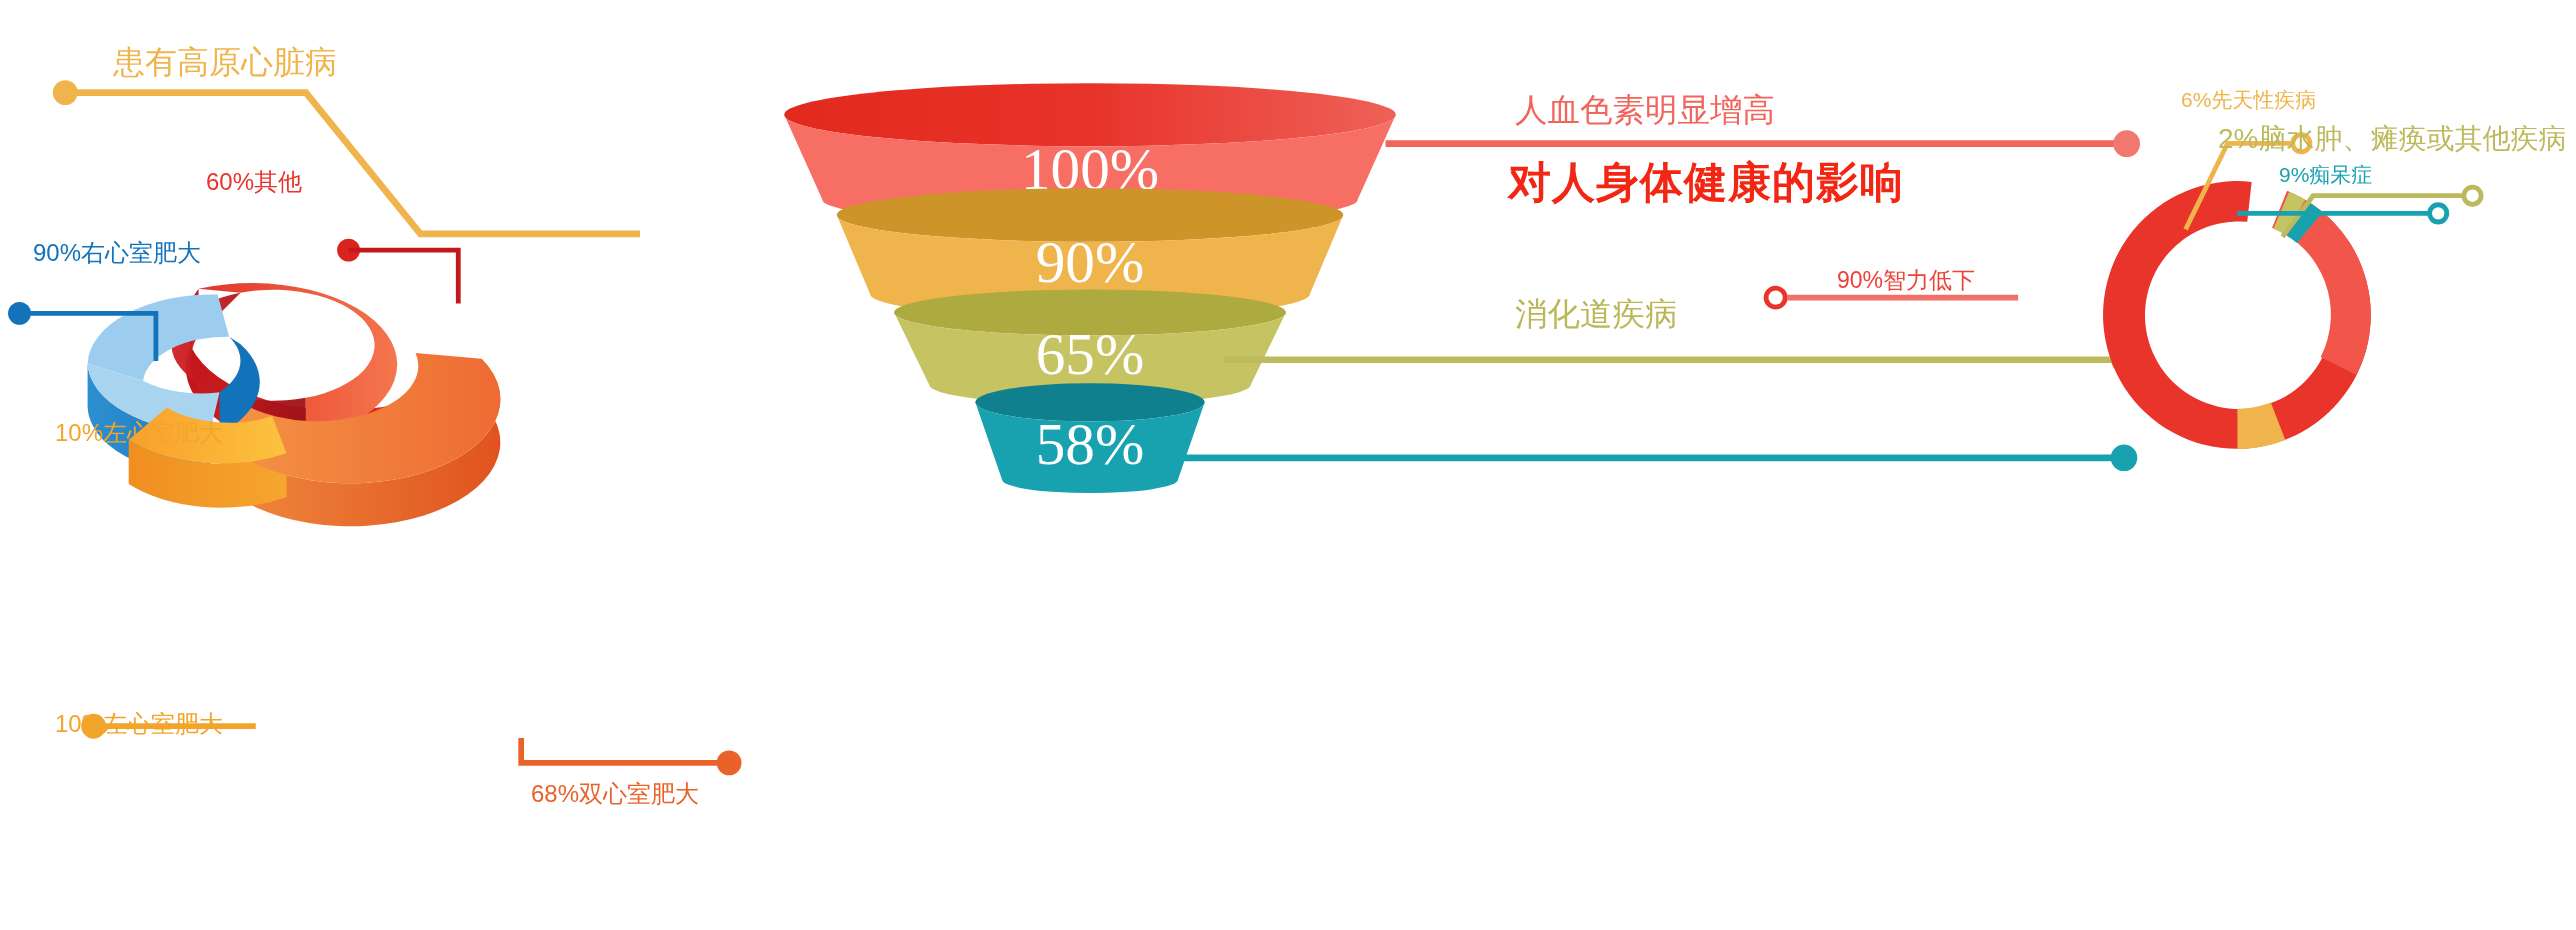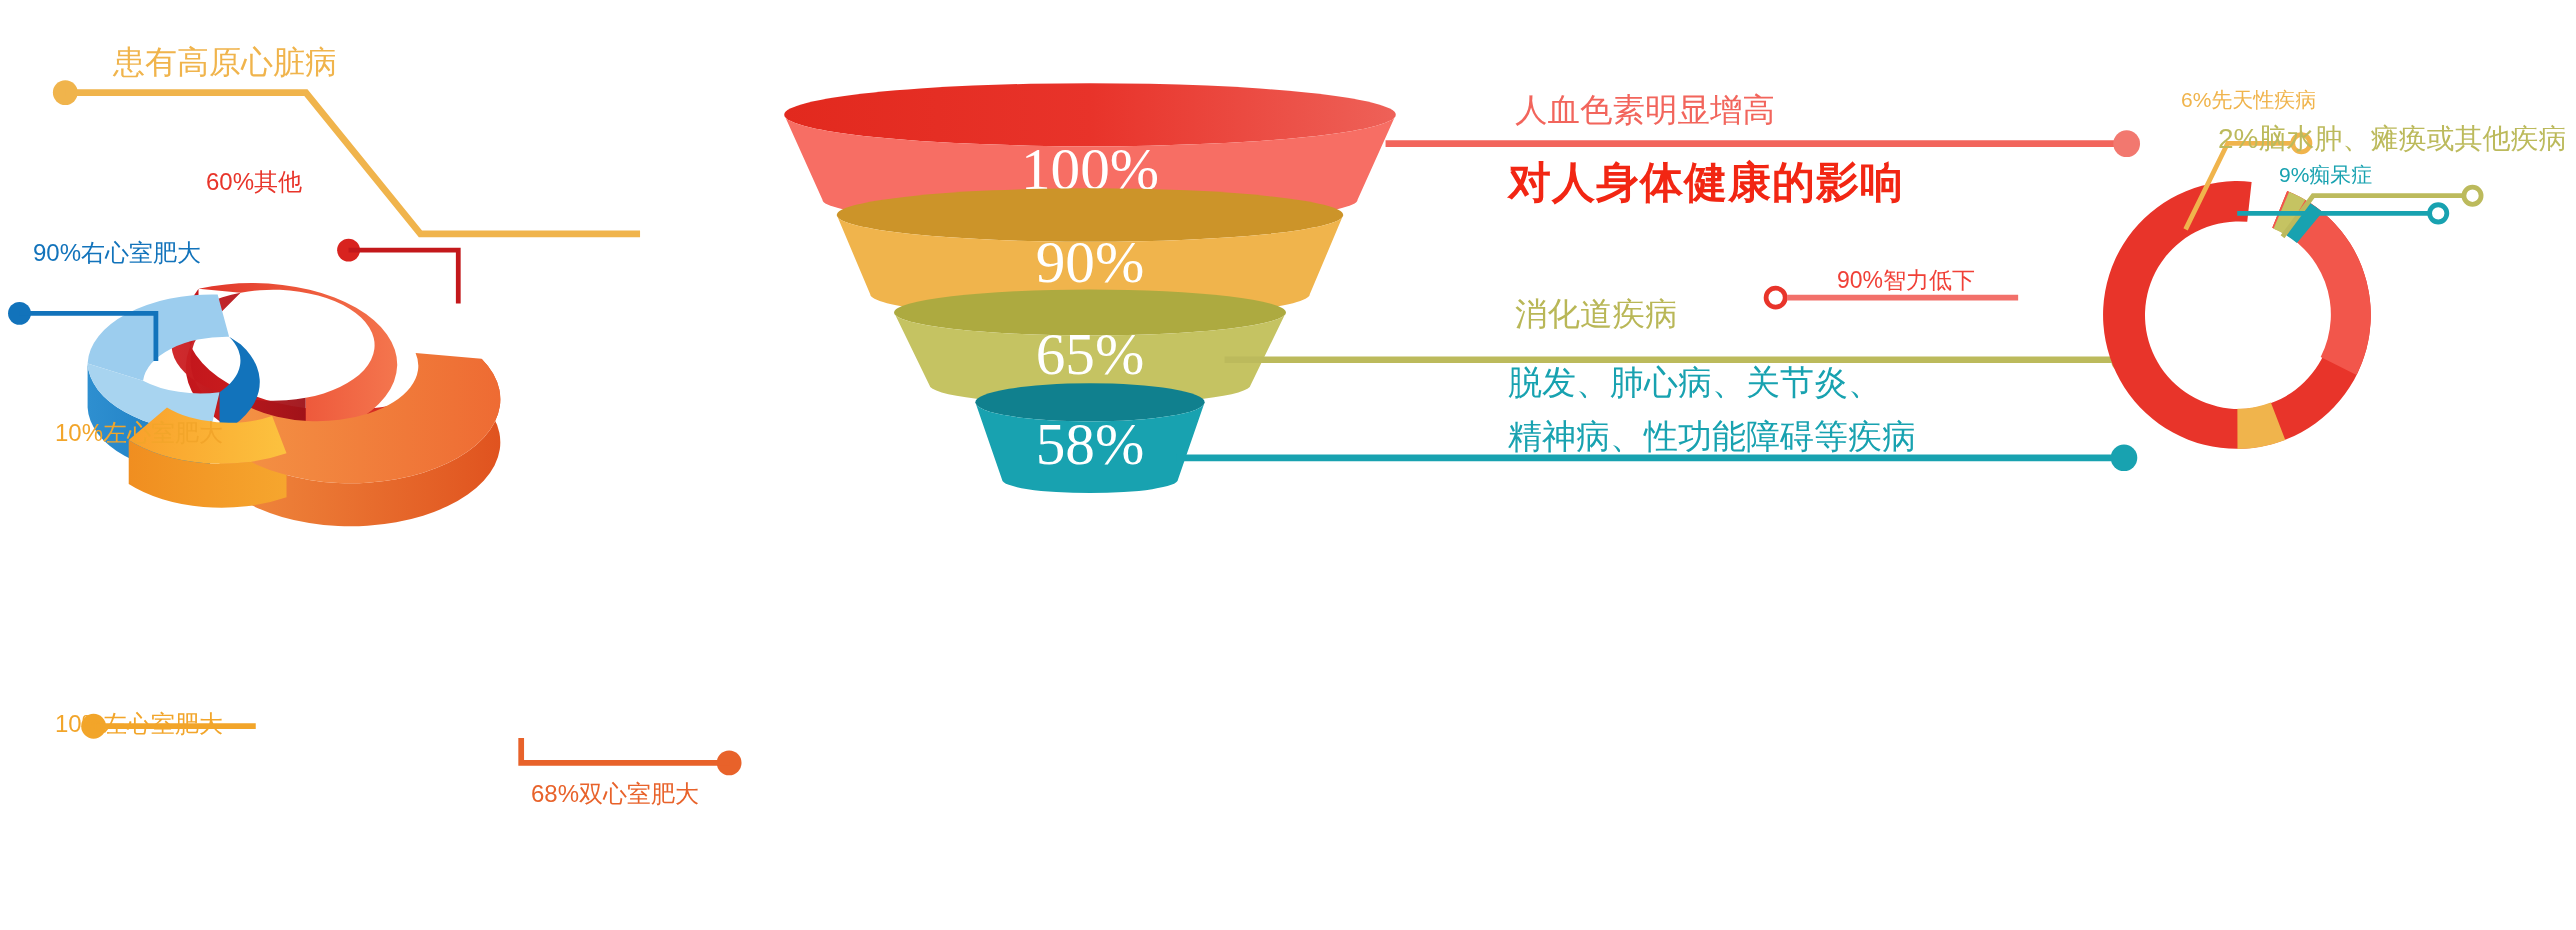--- a/index.html
+++ b/index.html
@@ -149,22 +149,20 @@
   </svg>
 
   <div class="abs lbl" style="left:1508px;top:161px;font-size:43px;font-weight:bold;color:#F22613;letter-spacing:1px;text-align:right;">对人身体健康的影响</div>
 
   <div class="abs lbl" style="left:1515px;top:298px;font-size:32.5px;color:#B9B757;">消化道疾病</div>
   <svg class="abs" style="left:1214px;top:335px;width:937px;height:57px;" viewBox="0 0 980 60" width="937" height="57">
     <path d="M8,26 L945,26" stroke="#BCBA5C" stroke-width="7" fill="none"></path>
     <circle cx="955" cy="26" r="14" fill="#BCBA5C"></circle>
   </svg>
 
-  <div class="abs lbl" style="left:1508px;top:365px;font-size:34px;color:#18A2B0;">脱发、肺心病、关节炎、</div>
-  <div class="abs lbl" style="left:1508px;top:419px;font-size:34px;color:#18A2B0;">精神病、性功能障碍等疾病</div>
   <svg class="abs" style="left:1166px;top:435px;width:985px;height:57px;" viewBox="0 0 1030 60" width="985" height="57">
     <path d="M8,24 L995,24" stroke="#18A2B0" stroke-width="7" fill="none"></path>
     <circle cx="1005" cy="24" r="14" fill="#18A2B0"></circle>
   </svg>
 
   <div class="abs lbl" style="left:1837px;top:269px;font-size:23px;color:#F04037;">90%智力低下</div>
   <svg class="abs" style="left:1768px;top:268px;width:401px;height:67px;" viewBox="0 0 420 70" width="401" height="67">
     <circle cx="8" cy="31" r="10" fill="none" stroke="#E8342A" stroke-width="5"></circle>
     <path d="M20,31 L262,31" stroke="#F2706A" stroke-width="6" fill="none"></path>
   </svg>

